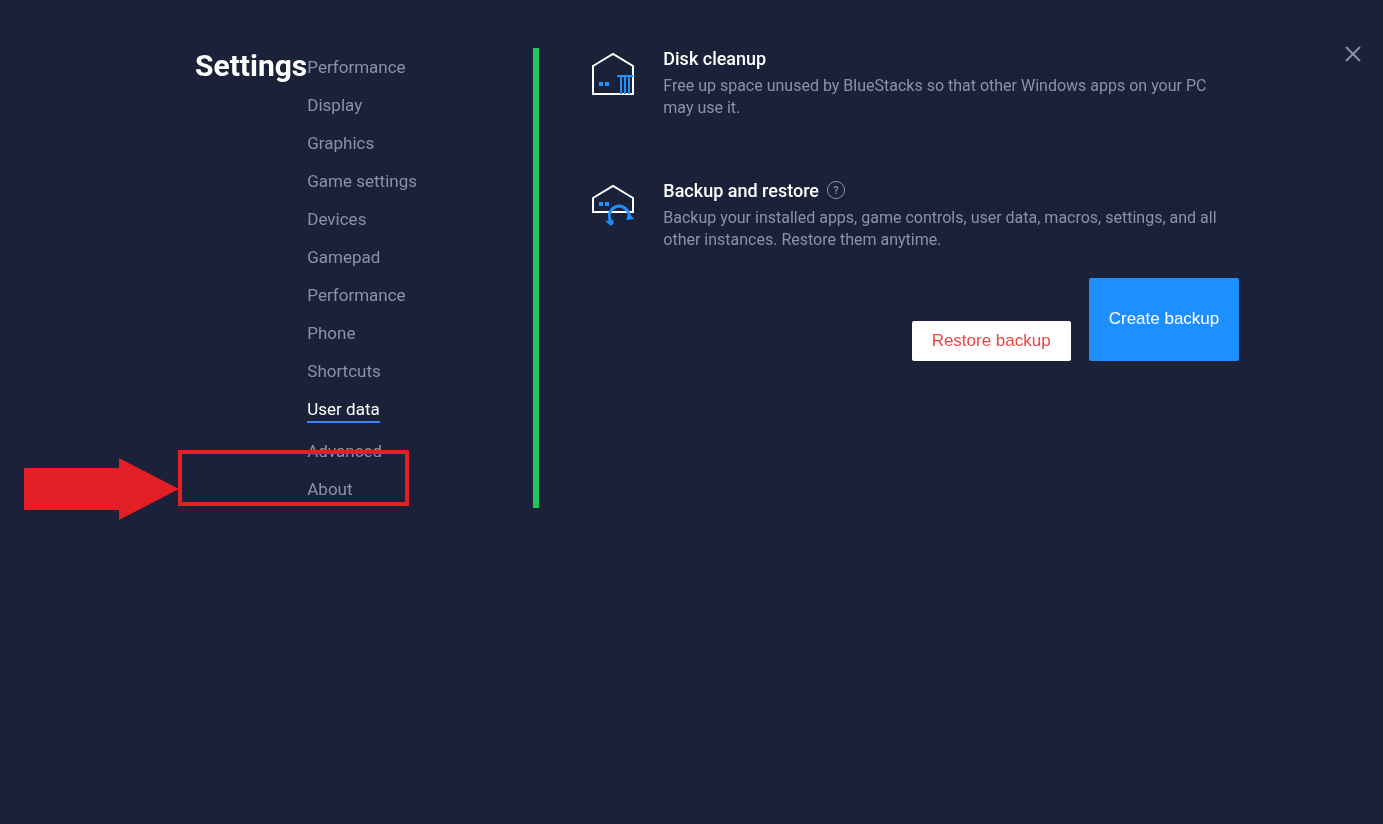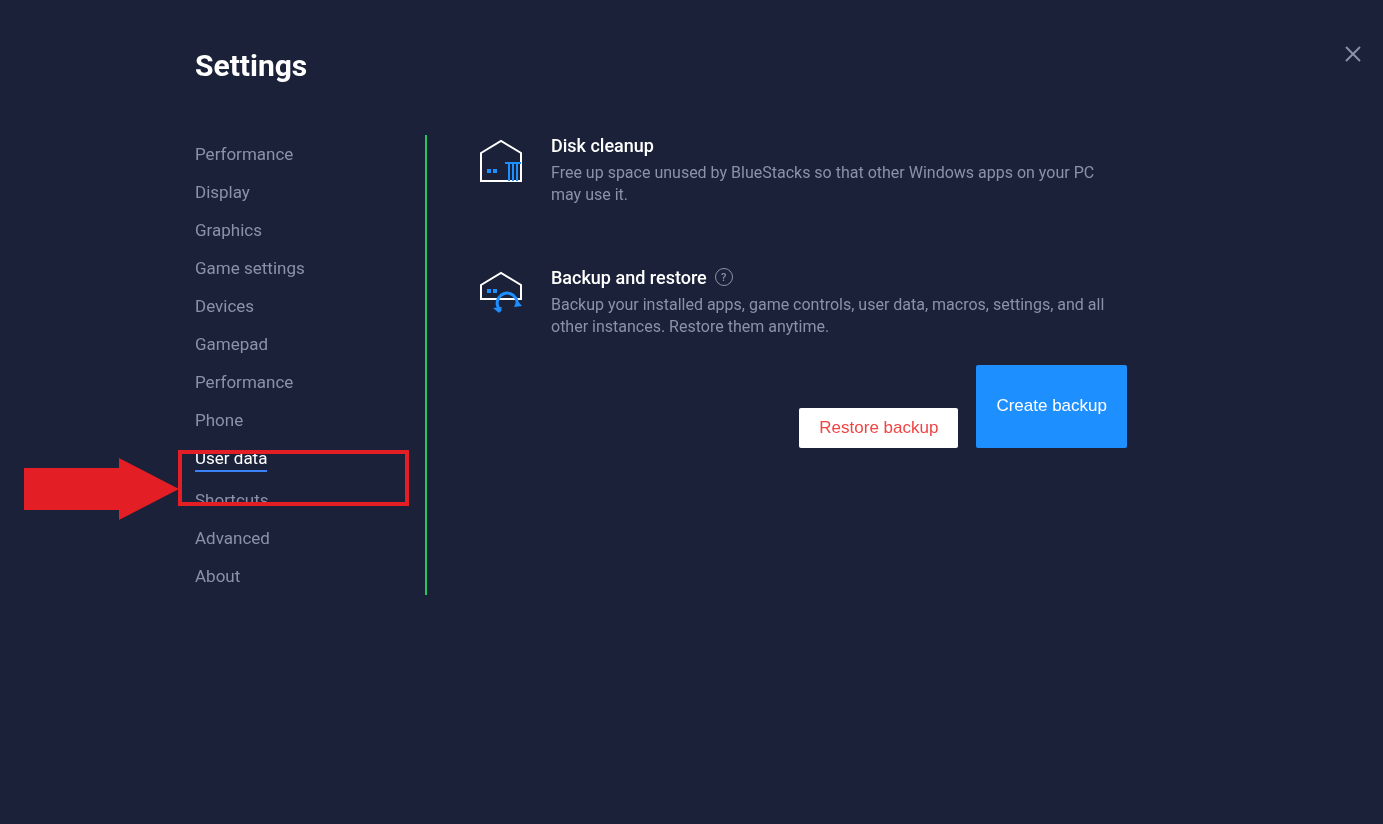--- a/index.html
+++ b/index.html
@@ -38,21 +38,21 @@
       color: #ffffff;
       font-size: 30px;
       font-weight: 700;
       margin-bottom: 52px;
     }
     .layout {
       display: flex;
     }
     .sidebar {
       width: 232px;
-      border-right: 2px solid #22c55e;
+      border-right: 6px solid #22c55e;
       padding-right: 12px;
     }
     .sidebar-item {
       color: #8b92a8;
       font-size: 17px;
       padding: 9px 0;
       cursor: pointer;
       display: block;
     }
     .sidebar-item.active {
@@ -141,21 +141,21 @@
       background: #1e8fff;
       color: #ffffff;
     }
     .btn-secondary {
       background: #ffffff;
       color: #ef4444;
       margin-top: 43px;
     }
     .left-col {
       display: flex;
-      flex-direction: column;
+      flex-direction: row;
     }
   </style>
 </head>
 <body>
 
 <div class="close-btn">
   <svg width="18" height="18" viewBox="0 0 18 18">
     <line x1="2" y1="2" x2="16" y2="16"></line>
     <line x1="16" y1="2" x2="2" y2="16"></line>
   </svg>
@@ -167,22 +167,22 @@
     <div class="layout">
       <nav class="sidebar">
         <a class="sidebar-item"><span>Performance</span></a>
         <a class="sidebar-item"><span>Display</span></a>
         <a class="sidebar-item"><span>Graphics</span></a>
         <a class="sidebar-item"><span>Game settings</span></a>
         <a class="sidebar-item"><span>Devices</span></a>
         <a class="sidebar-item"><span>Gamepad</span></a>
         <a class="sidebar-item"><span>Performance</span></a>
         <a class="sidebar-item"><span>Phone</span></a>
+        <a class="sidebar-item"><span>Shortcuts</span></a>
         <a class="sidebar-item active"><span class="underline">User data</span></a>
-        <a class="sidebar-item"><span>Shortcuts</span></a>
         <a class="sidebar-item"><span>Advanced</span></a>
         <a class="sidebar-item"><span>About</span></a>
       </nav>
 
       <main class="content">
         <div class="section">
           <div class="section-icon">
             <svg viewBox="0 0 56 56" fill="none" stroke="#ffffff" stroke-width="2">
               <path d="M 8 18 L 28 6 L 48 18 L 48 46 L 8 46 Z"></path>
               <rect x="14" y="34" width="4" height="4" fill="#1e8fff" stroke="none"></rect>

